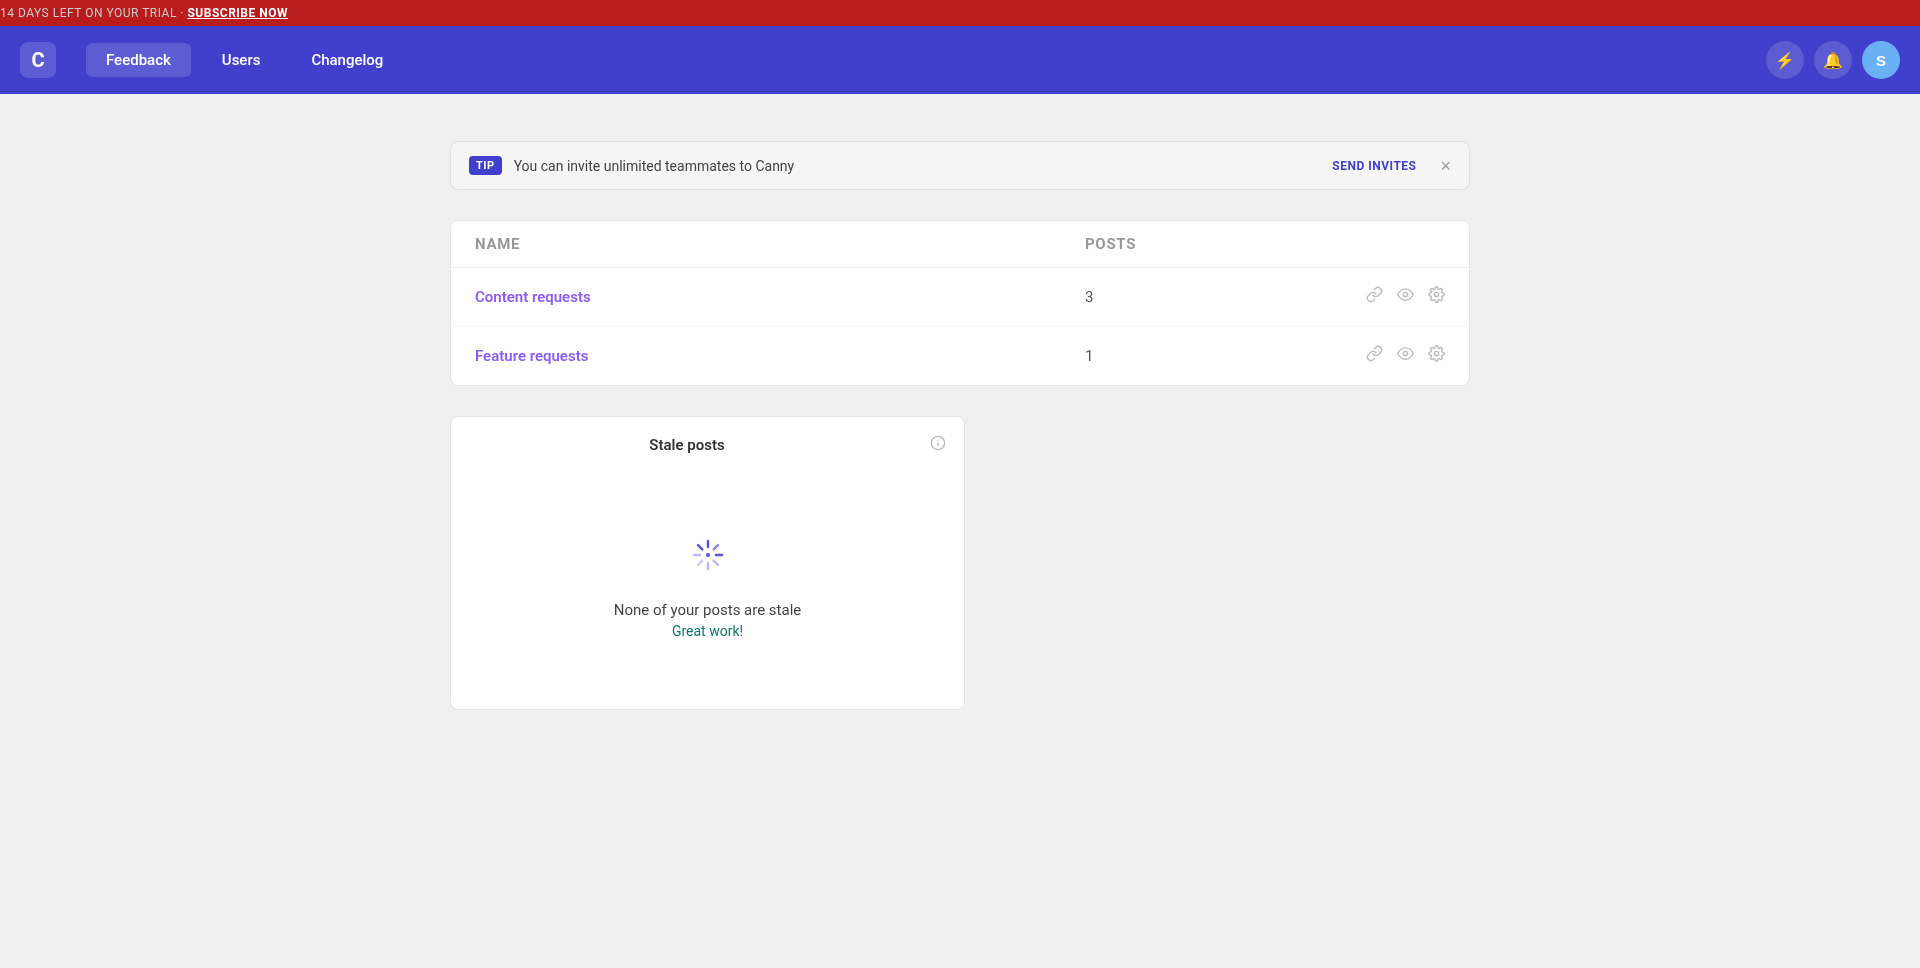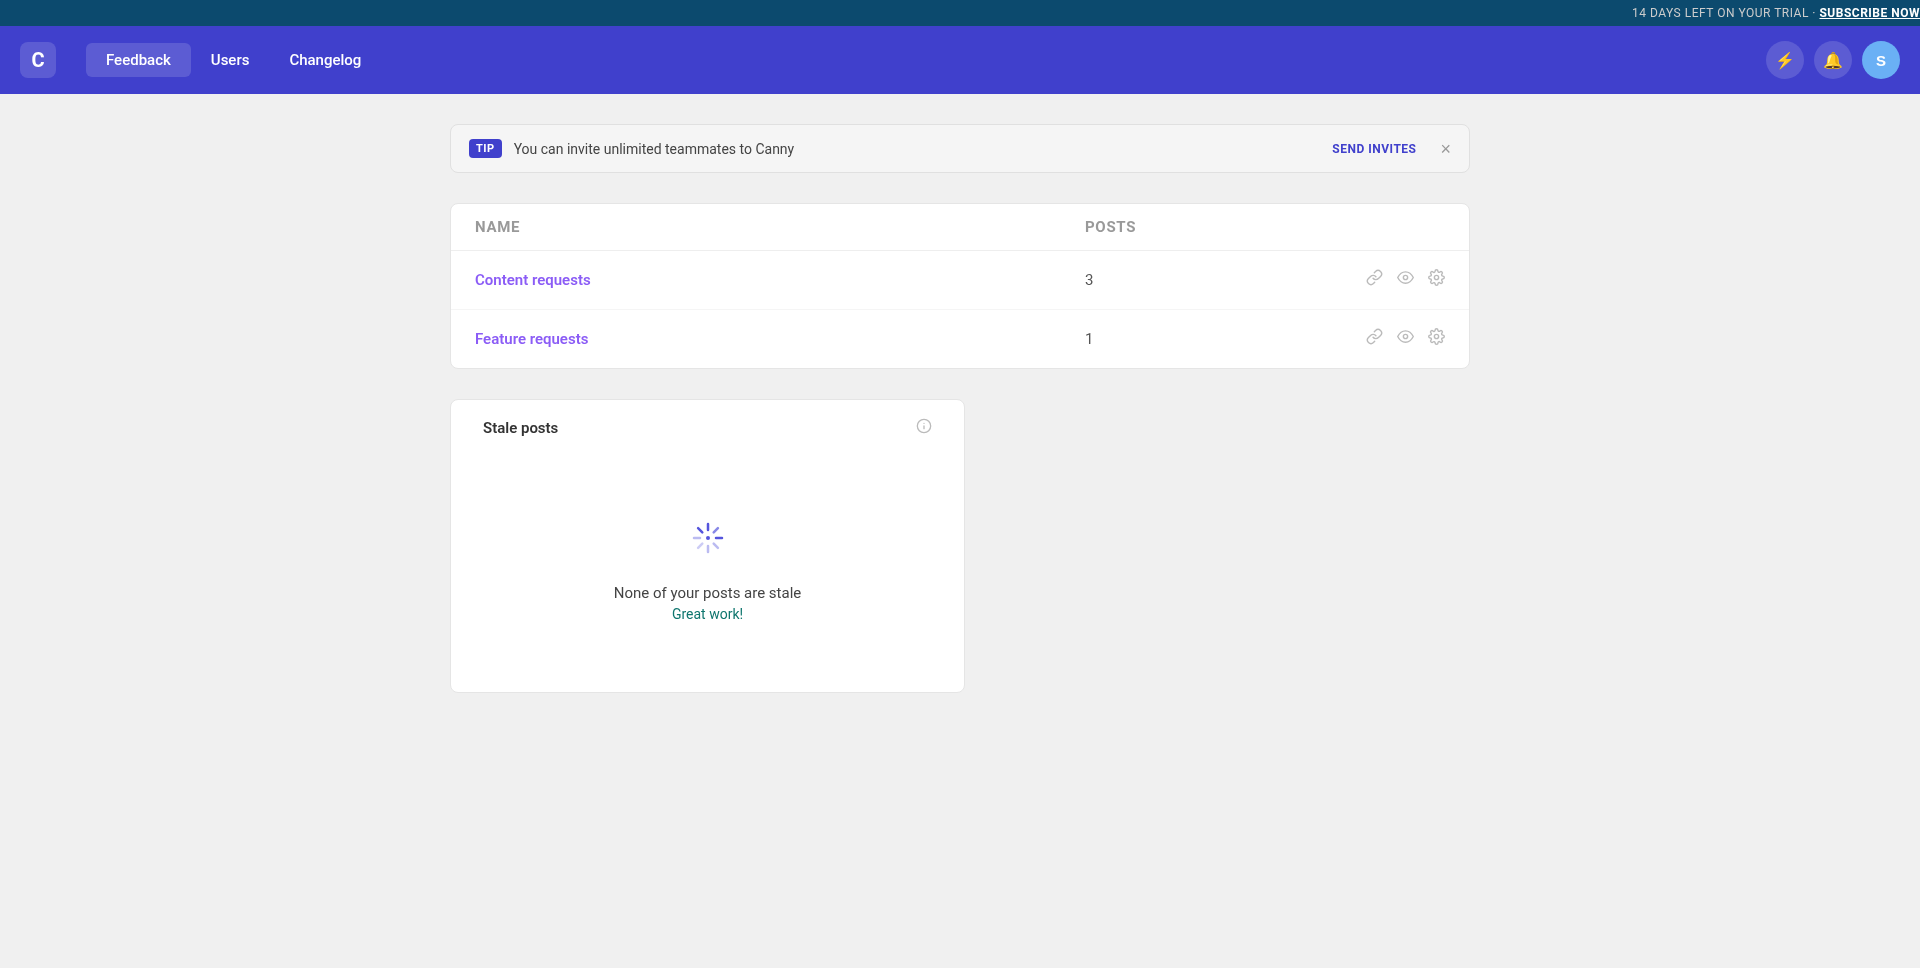--- a/index.html
+++ b/index.html
@@ -1,22 +1,22 @@
 <!DOCTYPE html>
 <html><head>
   <meta charset="utf-8">
   <style>
     * { box-sizing: border-box; margin: 0; padding: 0; }
     body { font-family: -apple-system, BlinkMacSystemFont, 'Segoe UI', Roboto, sans-serif; background: #f0f0f0; }
 
     
     .trial-banner {
-      background: #0c4a6e;
+      background: #b91c1c;
       color: #ccc;
-      text-align: right;
+      text-align: left;
       font-size: 12px;
       padding: 6px 0;
       letter-spacing: 0.5px;
     }
     .trial-banner a {
       color: #fff;
       font-weight: 700;
       text-decoration: underline;
       cursor: pointer;
     }
@@ -38,21 +38,21 @@
       align-items: center;
       justify-content: center;
       color: #fff;
       font-size: 20px;
       font-weight: 700;
       margin-right: 30px;
       cursor: pointer;
     }
     .nav-links {
       display: flex;
-      gap: 0;
+      gap: 11px;
       flex: 1;
     }
     .nav-link {
       color: #fff;
       font-size: 15px;
       font-weight: 500;
       padding: 8px 20px;
       cursor: pointer;
       text-decoration: none;
       border-radius: 6px;
@@ -88,21 +88,21 @@
       font-weight: 600;
       display: flex;
       align-items: center;
       justify-content: center;
       cursor: pointer;
     }
 
     
     .main {
       max-width: 1060px;
-      margin: 0 auto;
+      margin: 17px auto;
       padding: 30px 20px;
     }
 
     
     .tip-banner {
       background: #f5f5f5;
       border: 1px solid #e0e0e0;
       border-radius: 8px;
       display: flex;
       align-items: center;
@@ -223,22 +223,23 @@
     .stale-posts-card {
       background: #fff;
       border-radius: 8px;
       border: 1px solid #e5e5e5;
       width: 515px;
       overflow: hidden;
     }
     .stale-posts-header {
       display: flex;
       align-items: center;
-      padding: 18px 32px;
+      padding: 18px 18px;
       gap: 25px;
+      text-align: center;
     }
     .stale-posts-title {
       font-size: 15px;
       font-weight: 600;
       color: #333;
       flex: 1;
     }
     .stale-info-icon {
       color: #bbb;
       font-size: 16px;

